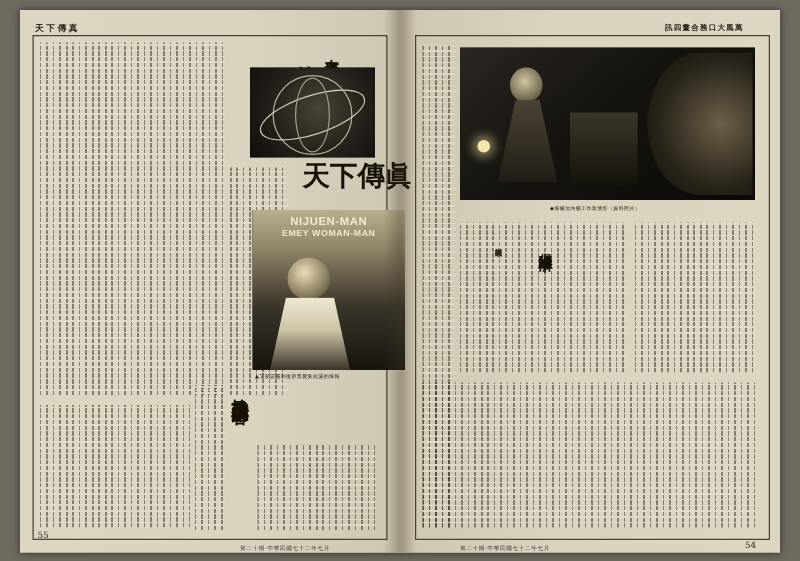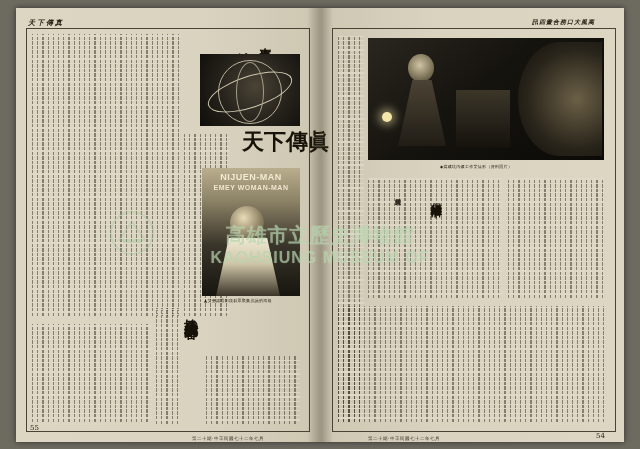--- a/index.html
+++ b/index.html
@@ -101,21 +101,20 @@
     writing-mode: vertical-rl;
     text-orientation: upright;
     font-family: "DejaVu Serif", serif;
     color: #2a2418;
     line-height: 1.15;
   }
   .htext {
     position: absolute;
     font-family: "DejaVu Serif", serif;
     color: #2a2418;
-    font-style: italic;
   }
 
   
   .photo {
     position: absolute;
     background: #16140f;
     overflow: hidden;
   }
   .photo .inner { position: absolute; left:0; top:0; right:0; bottom:0; }
 
@@ -204,21 +203,21 @@
 
     <div class="photo" style="left:184px; top:46px; width:100px; height:72px; background:#1a1711;">
       <div class="inner" style="background:radial-gradient(circle at 55% 45%, #4a4436 0%, #24201a 55%, #100e0a 100%);"></div>
       <div class="globe" style="left:18px; top:6px; width:62px; height:62px; border-color:#b9b29a;"></div>
       <div class="globe" style="left:6px; top:22px; width:86px; height:30px; border-color:#cfc8b0; transform:rotate(-18deg);"></div>
       <div class="globe" style="left:36px; top:8px; width:26px; height:58px; border-color:#a49d87;"></div>
     </div>
 
     <div class="coltext" style="left:168px; top:126px; width:46px; height:182px;"></div>
 
-    <div class="photo" style="left:186px; top:160px; width:98px; height:128px;">
+    <div class="photo" style="left:186px; top:160px; width:98px; height:128px;padding-left:24px;">
       <div class="inner" style="background:linear-gradient(180deg,#b9ae8d 0%, #8d8367 25%, #3a352a 60%, #17150f 100%);"></div>
       <div style="position:absolute; left:0; top:4px; width:100%; text-align:center; font-family:'Liberation Sans',sans-serif; font-size:9px; font-weight:bold; color:#f2ead2; letter-spacing:0.5px;">NIJUEN-MAN</div>
       <div style="position:absolute; left:0; top:16px; width:100%; text-align:center; font-family:'Liberation Sans',sans-serif; font-size:7px; font-weight:bold; color:#efe6cd; letter-spacing:0.5px;">EMEY WOMAN-MAN</div>
       <div style="position:absolute; left:28px; top:38px; width:34px; height:34px; border-radius:50%; background:radial-gradient(circle at 40% 35%, #e8dcb8, #7a6e52 70%, #2a251b);"></div>
       <div style="position:absolute; left:14px; top:70px; width:64px; height:58px; background:linear-gradient(180deg,#efe8d2 0%, #cdc3a6 45%, #3b3529 100%); clip-path:polygon(20% 0, 80% 0, 100% 100%, 0 100%);"></div>
     </div>
     <div class="cap" style="left:188px; top:290px;">▲艾奎諾遇刺後群眾聚集抗議的海報</div>
 
     <div class="vtitle" style="left:168px; top:300px; font-size:14px;">埃及政治的第二春</div>
 
@@ -247,24 +246,15 @@
     <div class="coltext" style="left:322px; top:298px; width:266px; height:116px;"></div>
 
     <div class="vtitle" style="left:414px; top:186px; font-size:11px;">保險經濟中</div>
     <div class="vtext" style="left:378px; top:186px; font-size:6px;">大煤礦災變</div>
 
     <div class="folio" style="left:580px; top:424px;">54</div>
     <div class="footline" style="left:352px; top:428px;">第二十期·中華民國七十二年七月</div>
 
     <div class="gutter"></div>
 
-    <div class="wm">
-      <svg class="wm-logo" viewBox="0 0 46 46">
-        <circle cx="23" cy="23" r="21" fill="none" stroke="rgba(150,195,140,0.55)" stroke-width="2"></circle>
-        <path d="M10 30 L23 12 L36 30 Z" fill="none" stroke="rgba(150,195,140,0.55)" stroke-width="2"></path>
-        <path d="M14 32 L32 32" stroke="rgba(150,195,140,0.55)" stroke-width="2"></path>
-      </svg>
-      <div class="wm-text wm-cn">高雄市立歷史博物館</div>
-      <div class="wm-text">KAOHSIUNG MUSEUM OF</div>
-    </div>
 
   </div>
 </div>
 
 </body></html>

